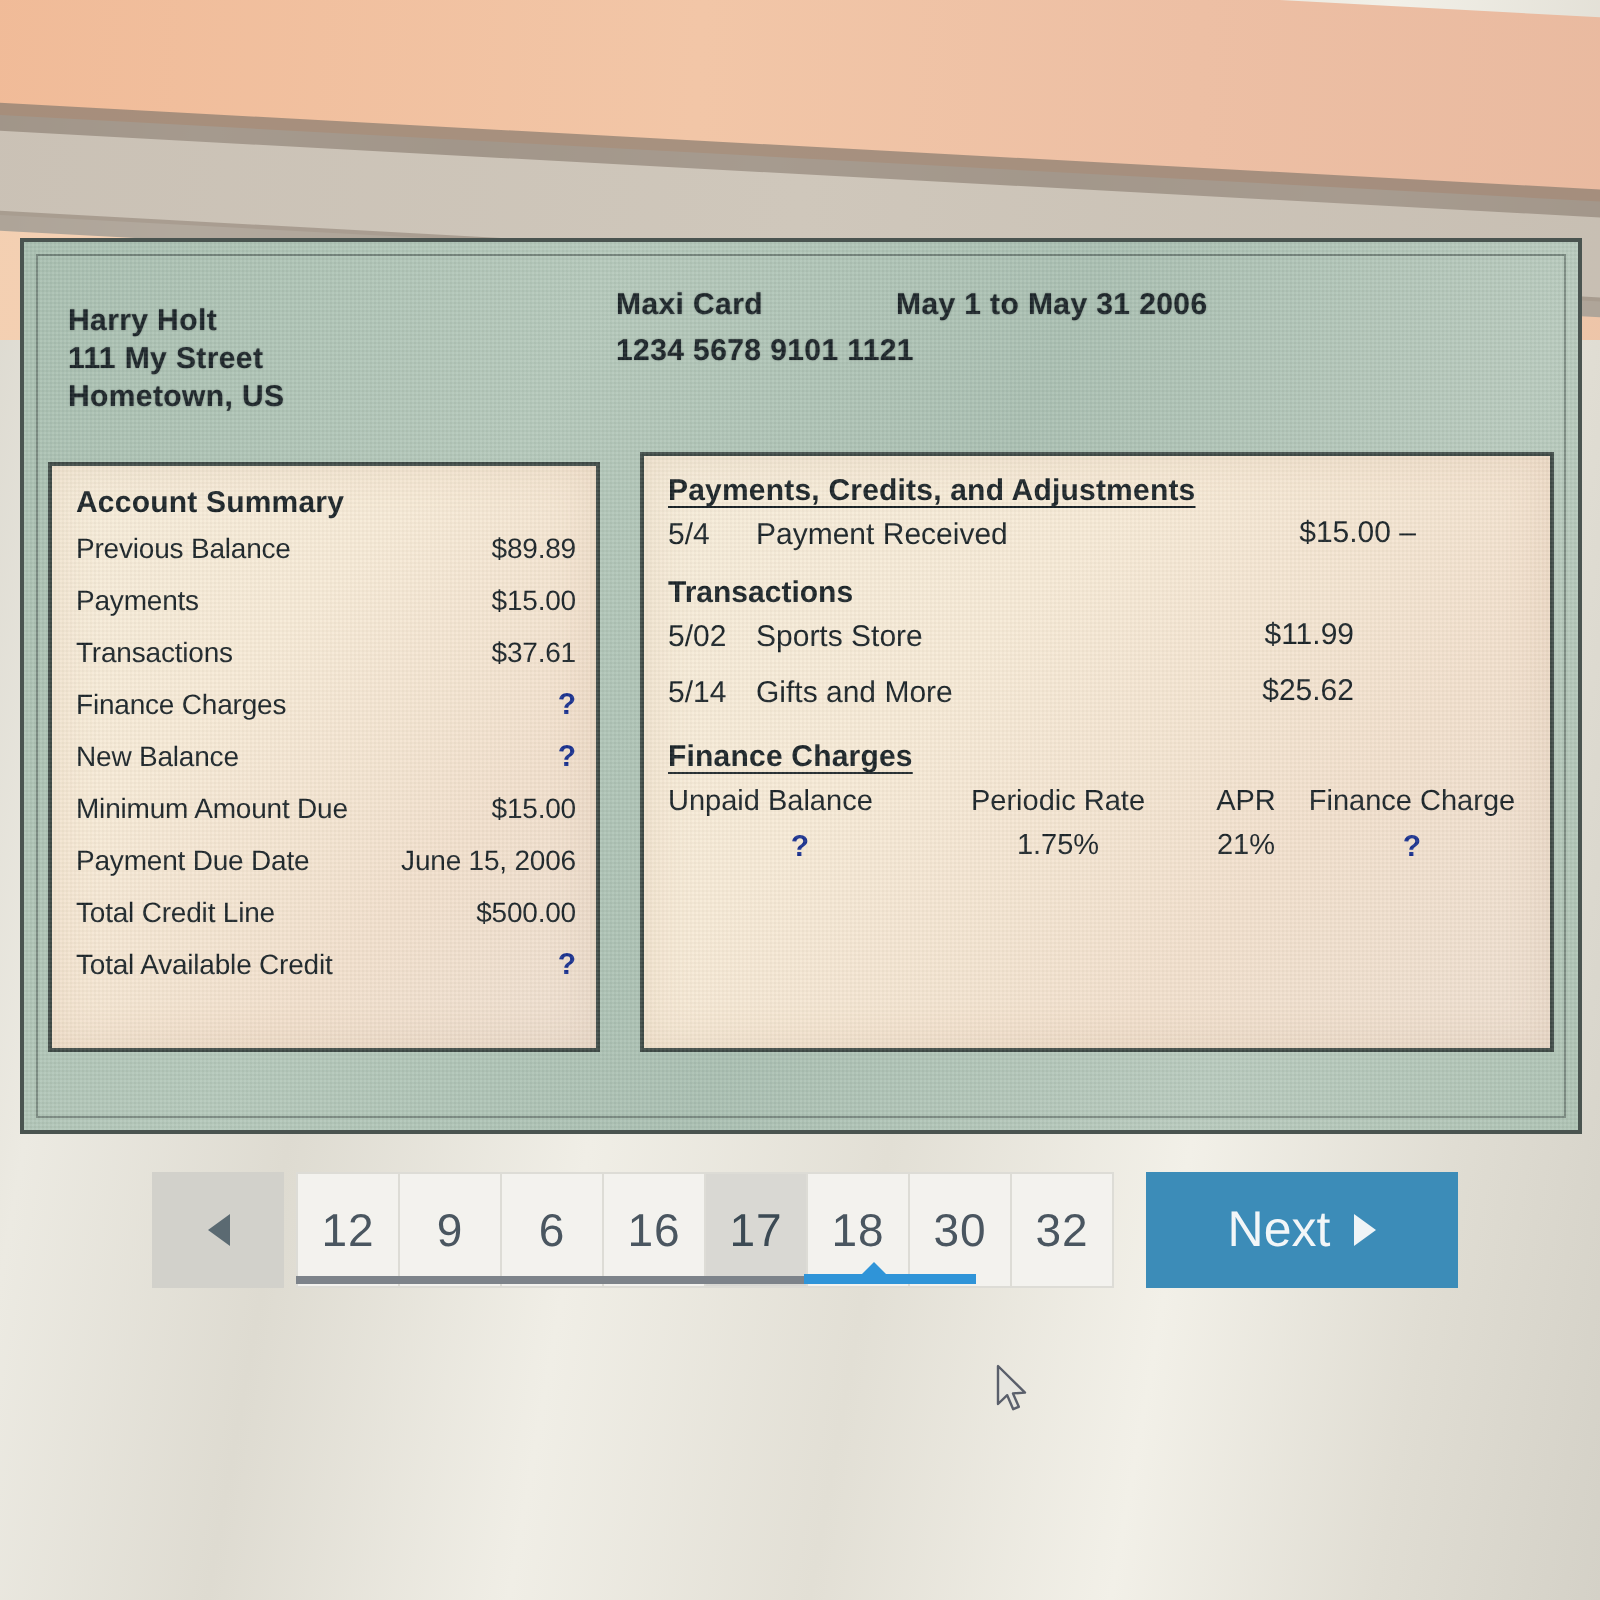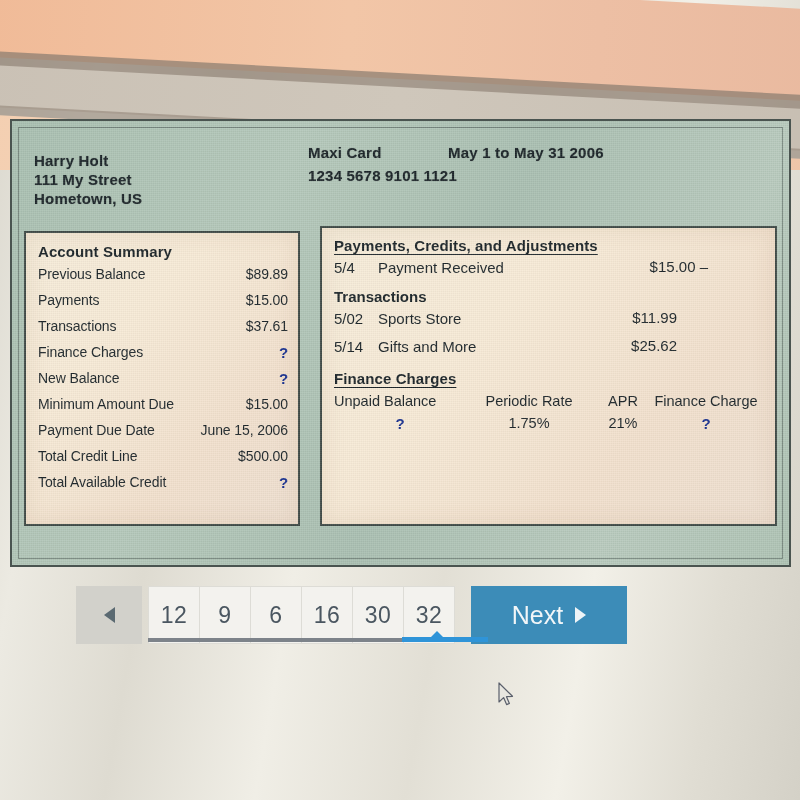--- a/index.html
+++ b/index.html
@@ -424,20 +424,22 @@
 
   <div id="pagination">
     <div id="prev-page-button">
       <span class="tri-left"></span>
     </div>
     <div class="page-list">
       <div class="page-btn">12</div>
       <div class="page-btn">9</div>
       <div class="page-btn">6</div>
       <div class="page-btn">16</div>
+      <div class="page-btn active">17</div>
+      <div class="page-btn">18</div>
       <div class="page-btn">30</div>
       <div class="page-btn">32</div>
     </div>
     <div id="next-page-button">
       <span>Next</span>
       <span class="tri-right"></span>
     </div>
   </div>
 
   <div id="pager-rule"></div>

